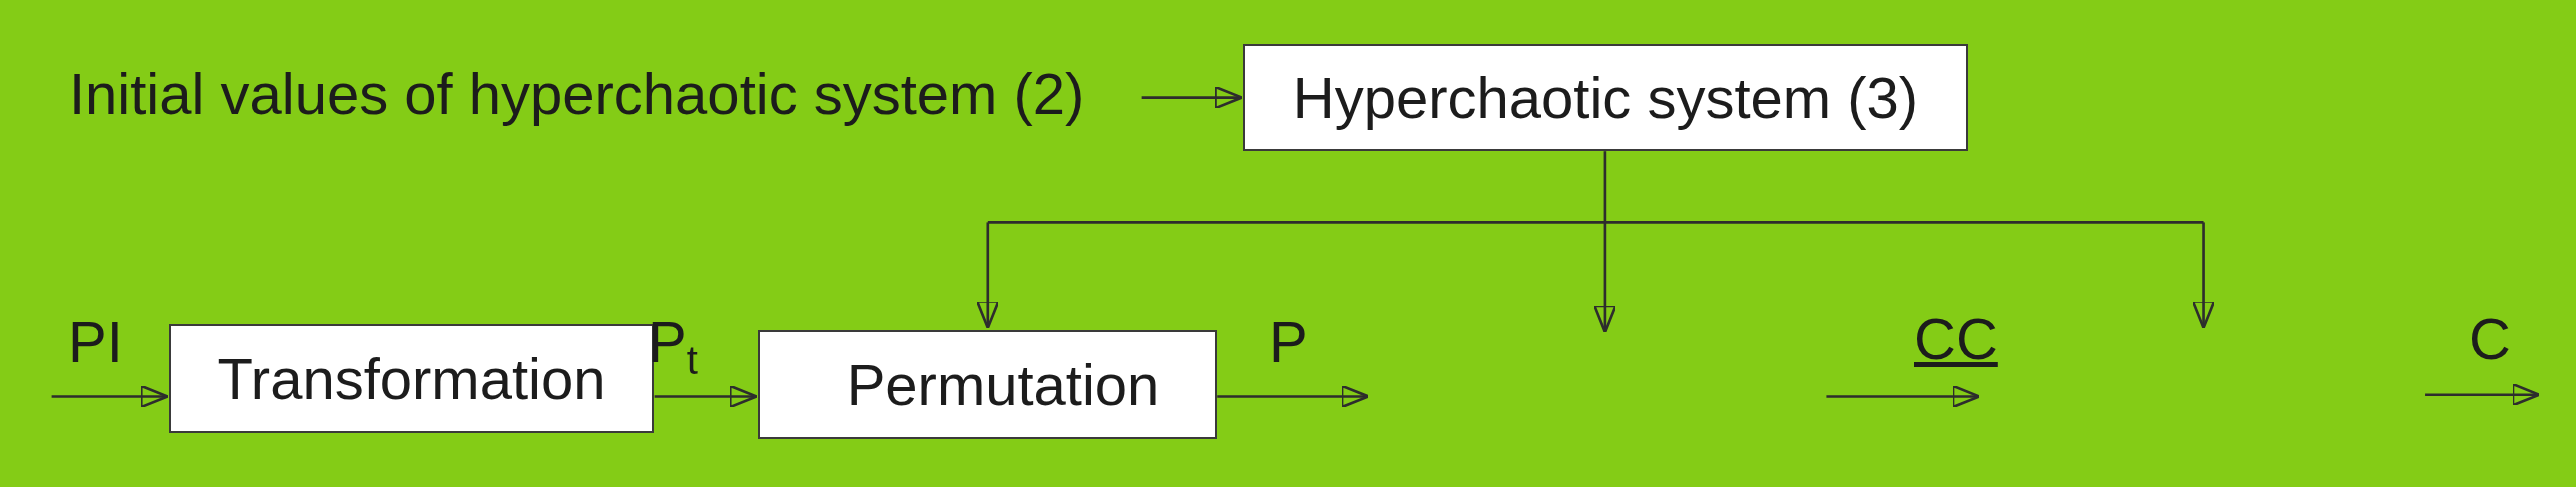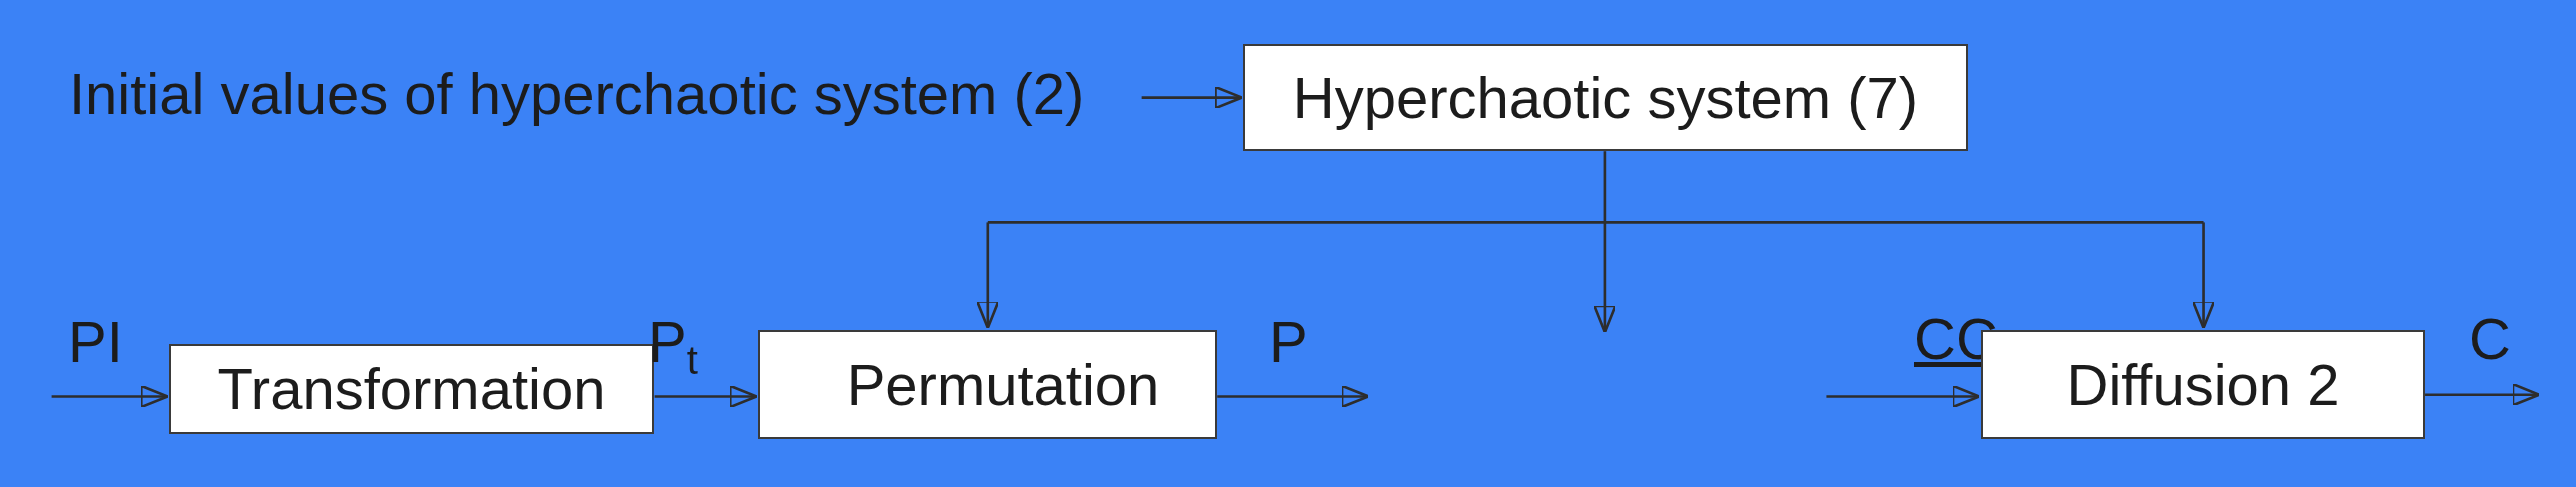--- a/index.html
+++ b/index.html
@@ -5,21 +5,21 @@
   html, body {
     margin: 0;
     padding: 0;
     background: #ffffff;
     font-family: "Liberation Sans", sans-serif;
   }
   #canvas {
     position: relative;
     width: 2576px;
     height: 487px;
-    background: #3b82f6;
+    background: #84cc16;
     overflow: hidden;
     color: #1c1c1c;
   }
   #connectors {
     position: absolute;
     left: 0;
     top: 0;
     width: 2576px;
     height: 487px;
   }
@@ -35,21 +35,21 @@
     background: #ffffff;
     display: flex;
     align-items: center;
     justify-content: center;
     font-size: 58px;
     line-height: 1;
     white-space: nowrap;
     color: #1c1c1c;
   }
   .node-hyperchaotic  { left: 1243px; top: 44px;  width: 725px; height: 107px; }
-  .node-transformation{ left: 169px;  top: 344px; width: 485px; height: 90px; }
+  .node-transformation{ left: 169px;  top: 324px; width: 485px; height: 109px; }
   .node-permutation   { left: 758px;  top: 330px; width: 459px; height: 109px; padding-left: 31px; }
   .node-diffusion1    { left: 1370px; top: 334px; width: 456px; height: 110px; }
   .node-diffusion2    { left: 1981px; top: 330px; width: 444px; height: 109px; }
   .label {
     position: absolute;
     font-size: 58px;
     line-height: 1;
     white-space: nowrap;
     color: #1c1c1c;
   }
@@ -86,33 +86,32 @@
     <path d="M2506 253 V372" marker-end="url(#arrow)"></path>
     <path d="M58 451 H189" marker-end="url(#arrow)"></path>
     <path d="M744 451 H859" marker-end="url(#arrow)"></path>
     <path d="M1384 451 H1555" marker-end="url(#arrow)"></path>
     <path d="M2077 451 H2250" marker-end="url(#arrow)"></path>
     <path d="M2758 449 H2887" marker-end="url(#arrow)"></path>
   </svg>
 
   <div class="label" id="lbl-source">Initial values of hyperchaotic system (2)</div>
 
-  <div class="node node-hyperchaotic">Hyperchaotic system (7)</div>
+  <div class="node node-hyperchaotic">Hyperchaotic system (3)</div>
 
   <div class="label" id="lbl-pi">PI</div>
 
   <div class="node node-transformation">Transformation</div>
 
   <div class="label" id="lbl-pt"><span>P</span><span class="sub">t</span></div>
 
   <div class="node node-permutation">Permutation</div>
 
   <div class="label" id="lbl-p">P</div>
 
 
   <div class="label" id="lbl-cc">CC</div>
 
-  <div class="node node-diffusion2">Diffusion 2</div>
 
   <div class="label" id="lbl-c">C</div>
 
 </div>
 
 
 </body></html>

